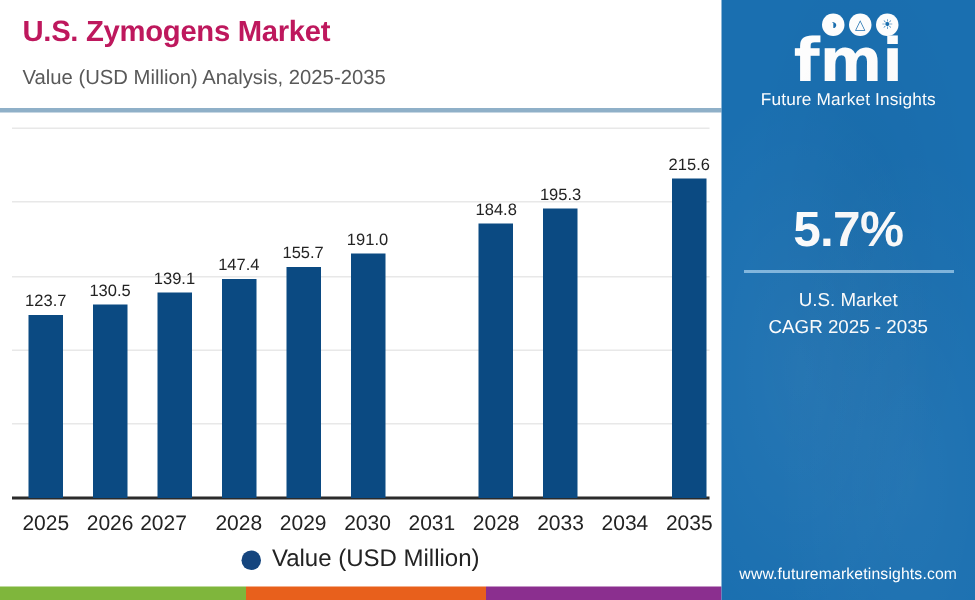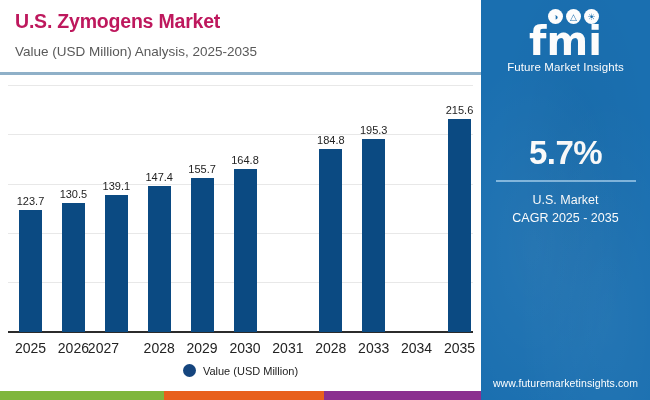--- a/index.html
+++ b/index.html
@@ -126,21 +126,21 @@
     gap: 7px;
   }
   .legend-dot {
     width: 13px;
     height: 13px;
     border-radius: 50%;
     background: #15457e;
     flex: none;
   }
   .legend-label {
-    font-size: 11px;
+    font-size: 16px;
     color: #232323;
     white-space: nowrap;
   }
 
   
   .stripe {
     position: absolute;
     left: 0;
     bottom: 0;
     width: 481px;
@@ -281,33 +281,33 @@
         <div class="x-label" style="left: 10.5px;">2025</div>
         <div class="bar-group" style="left: 61.9px;">
           <div class="bar-value" style="bottom: 131.934px;">130.5</div>
           <div class="bar" style="height: 128.934px; background: rgb(11, 74, 130); width: 23px;"></div>
         </div>
         <div class="x-label" style="left: 53.4px;">2026</div>
         <div class="bar-group" style="left: 104.8px;">
           <div class="bar-value" style="bottom: 140.431px; text-align: right;">139.1</div>
           <div class="bar" style="height: 137.431px; background: rgb(11, 74, 130); width: 23px;"></div>
         </div>
-        <div class="x-label" style="left: 79px; text-align: right;">2027</div>
+        <div class="x-label" style="left: 89px;">2027</div>
         <div class="bar-group" style="left: 147.7px;">
           <div class="bar-value" style="bottom: 148.631px;">147.4</div>
           <div class="bar" style="height: 145.631px; background: rgb(11, 74, 130); width: 23px;"></div>
         </div>
         <div class="x-label" style="left: 139.2px;">2028</div>
         <div class="bar-group" style="left: 190.6px;">
           <div class="bar-value" style="bottom: 156.832px;">155.7</div>
           <div class="bar" style="height: 153.832px; background: rgb(11, 74, 130); width: 23px;"></div>
         </div>
         <div class="x-label" style="left: 182.1px;">2029</div>
         <div class="bar-group" style="left: 233.5px;">
-          <div class="bar-value" style="bottom: 165.822px;">164.8</div>
+          <div class="bar-value" style="bottom: 165.822px;">191.0</div>
           <div class="bar" style="height: 162.822px; background: rgb(11, 74, 130); width: 23px;"></div>
         </div>
         <div class="x-label" style="left: 225px;">2030</div>
         <div class="x-label" style="left: 267.9px;">2031</div>
         <div class="bar-group" style="left: 319.3px;">
           <div class="bar-value" style="bottom: 185.582px;">184.8</div>
           <div class="bar" style="height: 182.582px; background: rgb(11, 74, 130); width: 23px;"></div>
         </div>
         <div class="x-label" style="left: 310.8px;">2028</div>
         <div class="bar-group" style="left: 362.2px;">

